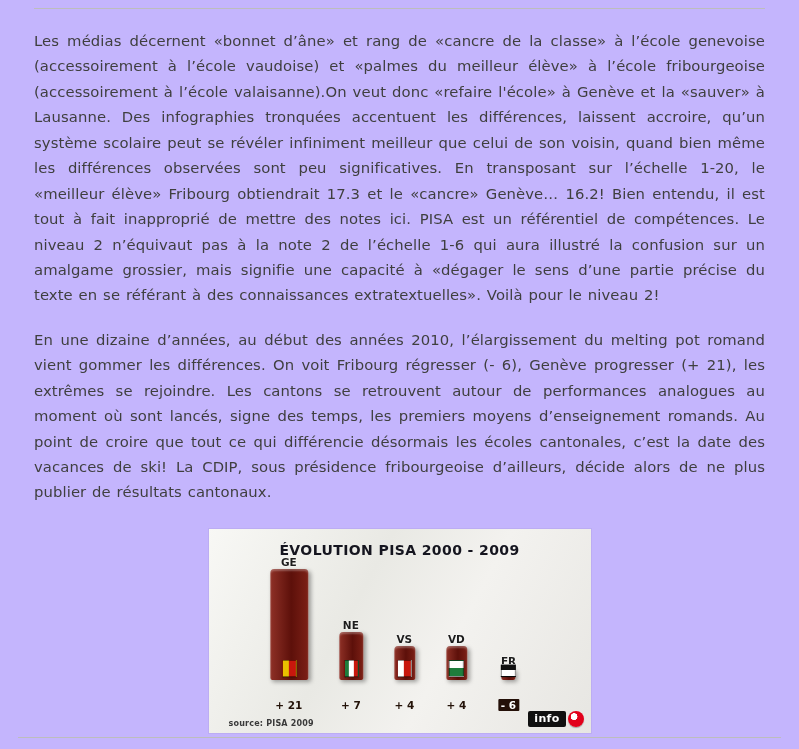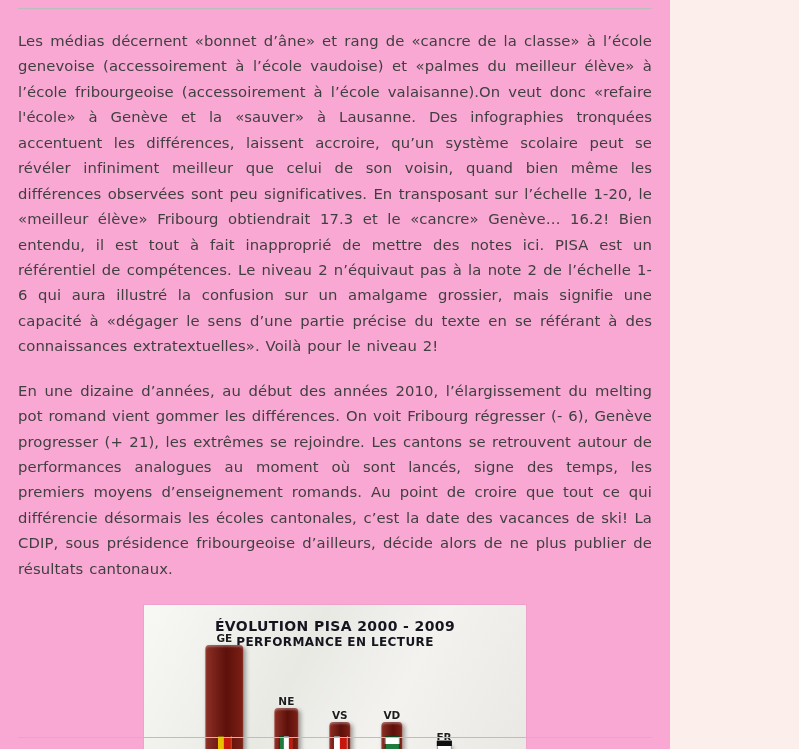--- a/index.html
+++ b/index.html
@@ -1,23 +1,23 @@
 <!DOCTYPE html>
 <html><head>
 <meta charset="utf-8">
 <style>
   html,body{margin:0;padding:0;}
   body{
     background:#fcefeb;
     font-family:"DejaVu Sans", sans-serif;
   }
   .page{
-    width:670px;height:749px;box-sizing:border-box;
-    padding:0 18px;position:relative;overflow:hidden;
-    background:#f9a8d4;
+    width:799px;height:749px;box-sizing:border-box;
+    padding:0 34px;position:relative;overflow:hidden;
+    background:#c4b5fd;
   }
   .rule{border:none;border-top:1px solid #bdbdbd;margin:0;}
   .rule-top{margin-top:8px;}
   .rule-bottom{position:absolute;left:18px;right:18px;bottom:11px;}
   .body-text p{
     color:#3f3f3f;font-size:14.8px;line-height:1.72;
     text-align:justify;margin:19px 0 0 0;letter-spacing:0.1px;
     word-spacing:1px;
   }
   .body-text .it{}
@@ -83,21 +83,20 @@
 <div class="page">
   <hr class="rule rule-top">
 
   <div class="body-text">
     <p>Les médias décernent «bonnet d’âne» et rang de «cancre de la classe» à l’école genevoise (accessoirement à l’école vaudoise) et «palmes du meilleur élève» à l’école fribourgeoise (accessoirement à l’école valaisanne).On veut donc «refaire l'école» à Genève et la «sauver» à Lausanne. Des infographies tronquées accentuent les différences, laissent accroire, qu’un système scolaire peut se révéler infiniment meilleur que celui de son voisin, quand bien même les différences observées sont peu significatives. En transposant sur l’échelle 1-20, le «meilleur élève» Fribourg obtiendrait 17.3 et le «cancre» Genève… 16.2! Bien entendu, il est tout à fait inapproprié de mettre des notes ici. PISA est un référentiel de compétences. Le niveau 2 n’équivaut pas à la note 2 de l’échelle 1-6 qui aura illustré la confusion sur un amalgame grossier, mais signifie une capacité à «dégager le sens d’une partie précise du texte en se référant à des connaissances extratextuelles». Voilà pour le niveau 2!</p>
     <p><span>En une dizaine d’années, au début des années 2010, l’élargissement du </span><span class="it">melting pot</span><span> romand vient gommer les différences. On voit Fribourg régresser (- 6), Genève progresser (+ 21), les extrêmes se rejoindre. Les cantons se retrouvent autour de performances analogues au moment où sont lancés, signe des temps, les premiers moyens d’enseignement romands. Au point de croire que tout ce qui différencie désormais les écoles cantonales, c’est la date des vacances de ski! La CDIP, sous présidence fribourgeoise d’ailleurs, décide alors de ne plus publier de résultats cantonaux.</span></p>
   </div>
 
   <div class="figure">
     <div class="chart-title">ÉVOLUTION PISA 2000 - 2009</div>
-    <div class="chart-subtitle">PERFORMANCE EN LECTURE</div>
 
     <div class="bars-row">
         <div class="bar-col">
           <div class="canton-label">GE</div>
           <div class="bar" style="height: 111px; width: 38px;">
             <div class="flag" style="background: linear-gradient(90deg, rgb(232, 192, 0) 0%, rgb(232, 192, 0) 50%, rgb(200, 23, 13) 50%, rgb(200, 23, 13) 100%);"></div>
           </div>
           <div class="value-label">+ 21</div>
         </div>
         <div class="bar-col">

